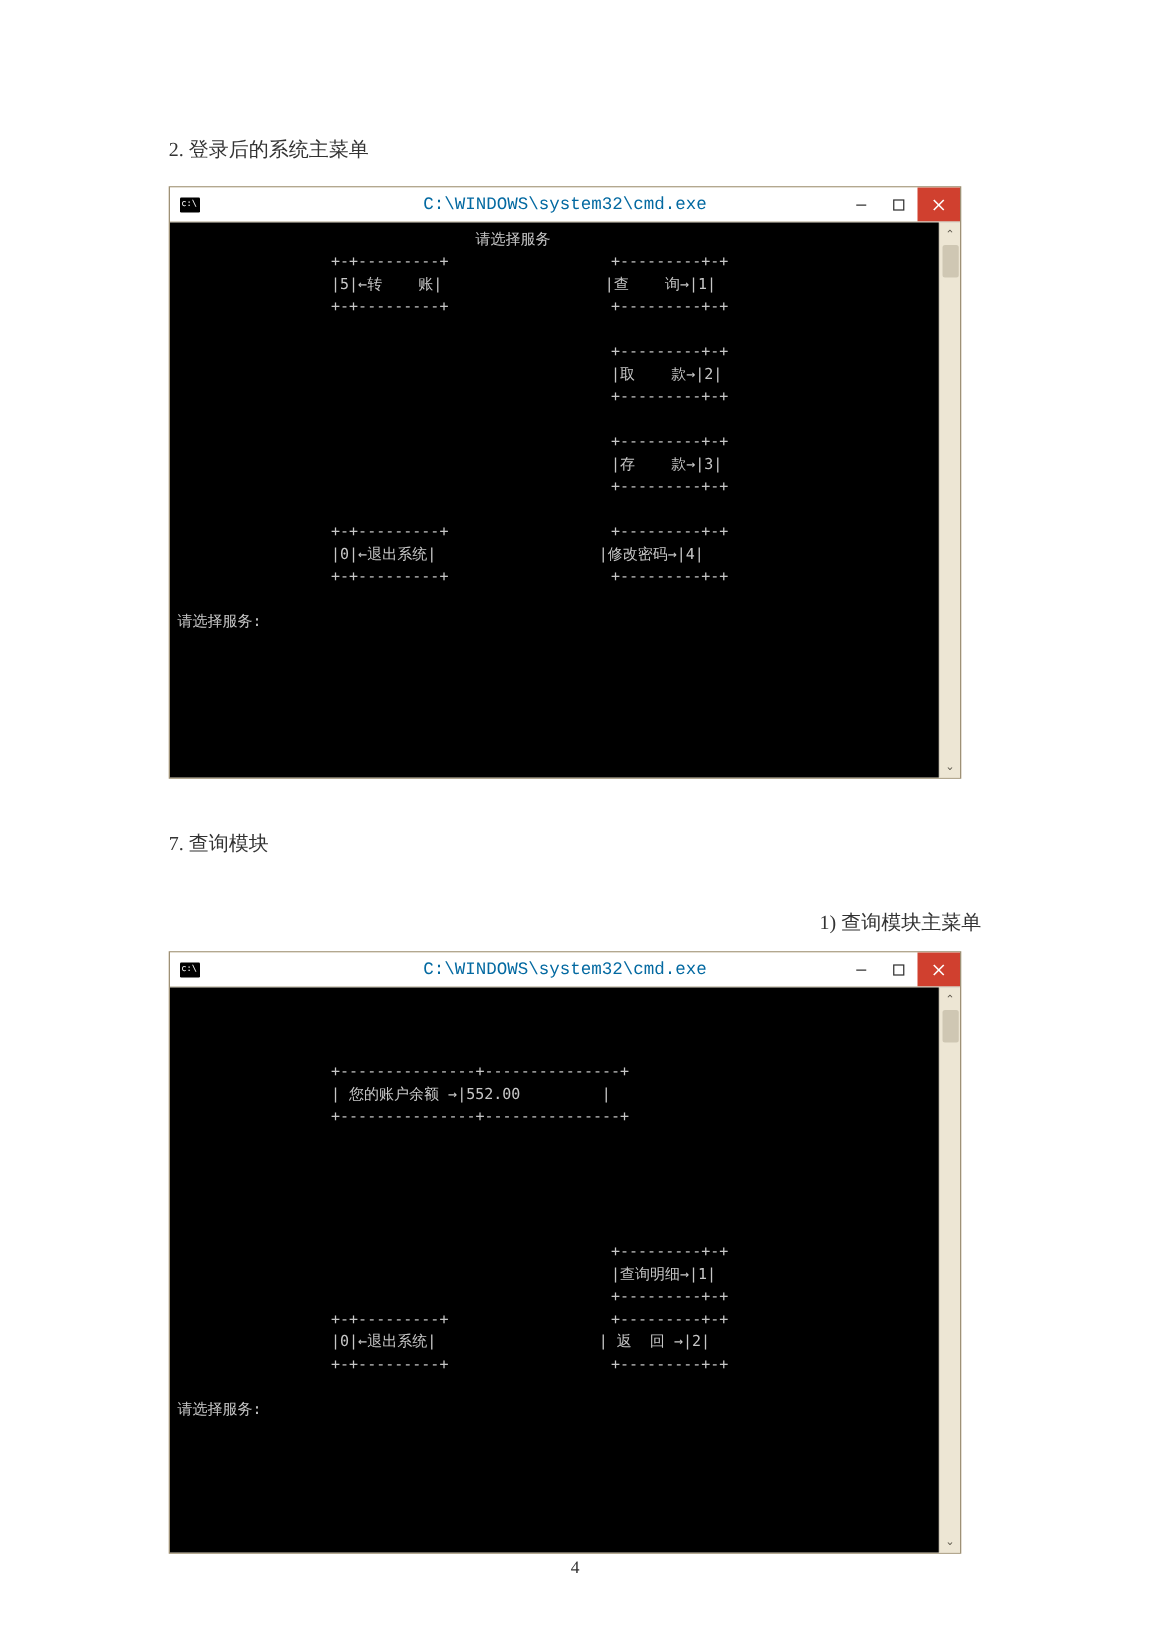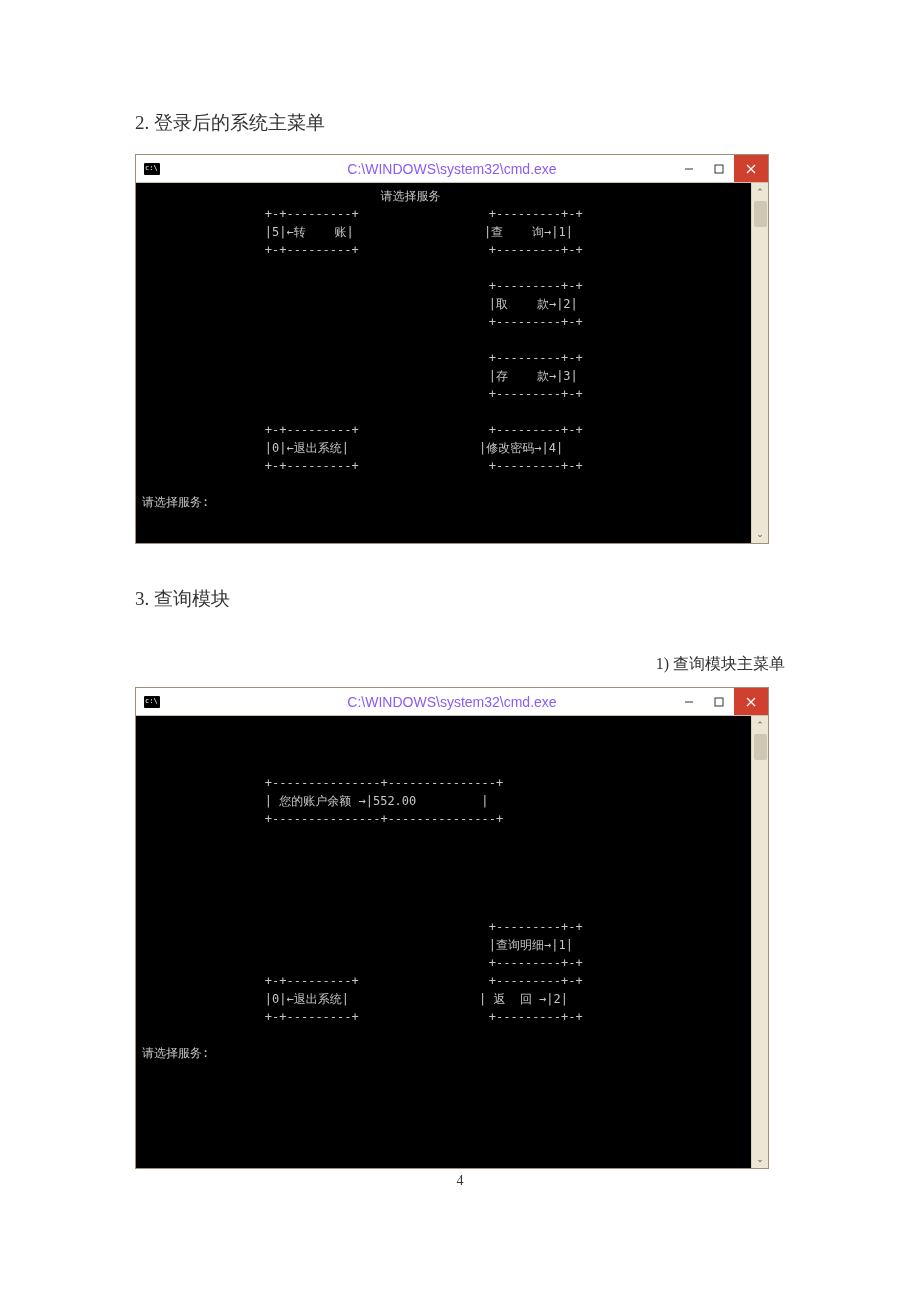--- a/index.html
+++ b/index.html
@@ -6,21 +6,21 @@
     body {
       background: #ffffff;
       font-family: "SimSun", "Songti SC", serif;
       width: 920px;
       margin: 0 auto;
       padding: 110px 135px 60px 135px;
       position: relative;
       color: #333;
     }
     .heading {
-      font-size: 19px;
+      font-size: 16px;
       margin-bottom: 18px;
       font-weight: normal;
     }
     .subheading {
       font-size: 16px;
       margin-bottom: 12px;
       font-weight: normal;
       text-align: right;
     }
     .gap { height: 42px; }
@@ -55,23 +55,23 @@
       font-family: monospace;
       font-size: 7px;
       position: absolute;
       top: 1px;
       left: 1px;
     }
     .titlebar .title {
       position: absolute;
       left: 50%;
       transform: translateX(-50%);
-      font-family: Liberation Sans, sans-serif;
+      font-family: Liberation Mono, monospace;
       font-size: 14px;
-      color: #8b5cf6;
+      color: #0369a1;
       white-space: nowrap;
     }
     .titlebar .controls {
       margin-left: auto;
       display: flex;
       height: 100%;
     }
     .titlebar .btn {
       width: 30px;
       height: 100%;
@@ -87,21 +87,21 @@
       background: #d0402f;
       color: #fff;
       width: 34px;
       font-size: 14px;
     }
     .titlebar .btn svg { display: block; }
 
     .client {
       display: flex;
       background: #eee8d7;
-      height: 360px;
+      height: 444px;
     }
     .client.h2 { height: 452px; }
     .console {
       flex: 1;
       background: #000;
       color: #c6c6c6;
       font-family: "NSimSun", "SimSun", Consolas, monospace;
       font-size: 12px;
       line-height: 18px;
       white-space: pre;
@@ -196,21 +196,21 @@
       <div class="arrow">⌃</div>
       <div class="thumb"></div>
       <div class="track"></div>
       <div class="arrow">⌄</div>
     </div>
   </div>
 </div>
 
 <div class="gap"></div>
 
-<div class="heading">3. 查询模块</div>
+<div class="heading">7. 查询模块</div>
 <div class="gap2"></div>
 <div class="subheading">1) 查询模块主菜单</div>
 
 <div class="cmd-window">
   <div class="titlebar">
     <div class="sys-icon"></div>
     <div class="title">C:\WINDOWS\system32\cmd.exe</div>
     <div class="controls">
       <div class="btn">
         <svg width="10" height="10" viewBox="0 0 10 10">

